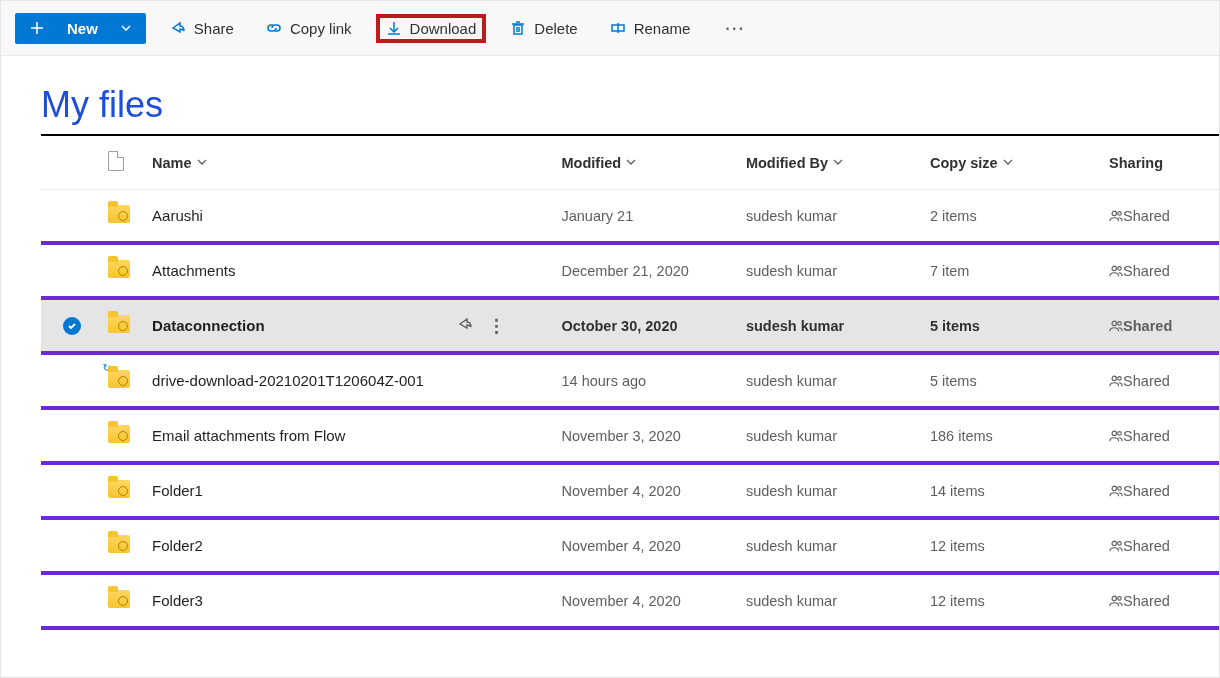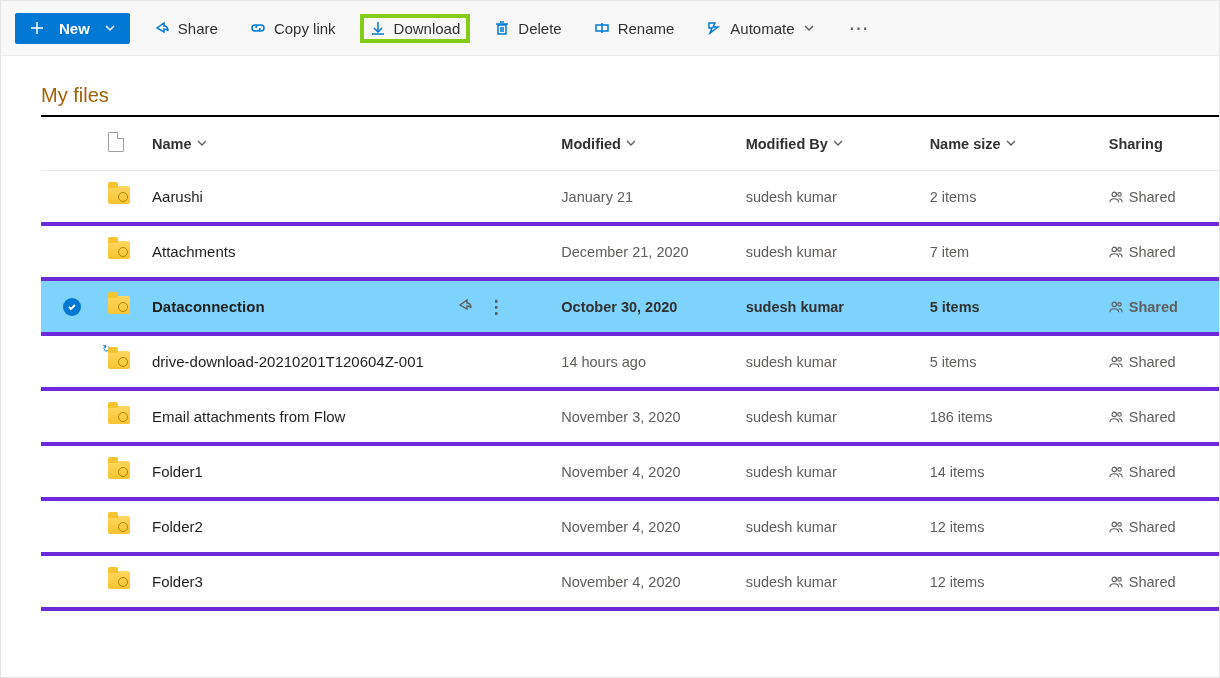--- a/index.html
+++ b/index.html
@@ -25,42 +25,42 @@
     display: flex;
     align-items: center;
     background: #0078d4;
     color: #fff;
     border: none;
     font-size: 15px;
     font-weight: 600;
     padding: 7px 14px;
     border-radius: 2px;
     cursor: pointer;
-    gap:14px;
+    gap:22px;
   }
   .tool-btn {
     display: flex;
     align-items: center;
     gap: 8px;
     font-size: 15px;
     color: #323130;
     cursor: pointer;
     padding: 6px 8px;
   }
   .tool-btn .ic { color:#0078d4; display:flex; align-items:center; }
   .highlight-box {
-    border: 4px solid #84cc16;
+    border: 4px solid #b91c1c;
     padding: 2px 6px;
   }
   .more-btn { font-size:20px; color:#605e5c; cursor:pointer; padding:6px 10px;}
   
   .page-title {
-    font-size: 20px;
+    font-size: 36px;
     font-weight:400;
-    color:#a16207;
+    color:#1d4ed8;
     padding: 28px 40px 8px;
   }
   
   .table {
     width: calc(100% - 40px);
     margin-left: 40px;
     border-collapse: collapse;
   }
   .table th, .table td {
     text-align: left;
@@ -92,29 +92,29 @@
     display:inline-block;
   }
   .folder-ic::before{
     content:"";position:absolute;top:-4px;left:0;width:10px;height:6px;
     background:#F6C42F;border-radius:2px 2px 0 0;
   }
   .folder-ic::after{
     content:"";position:absolute;right:2px;bottom:2px;width:8px;height:8px;
     border:1px solid #B48200;border-radius:50%;
   }
-  tr.selected { background:#7dd3fc; }
+  tr.selected { background:#e5e5e5; }
   tr.selected td { font-weight:600; color:#323130; }
   .check-circle{
     width:18px;height:18px;border-radius:50%;
     background:#0078d4;display:flex;align-items:center;justify-content:center;
     margin-left:14px;
   }
   .row-actions{ display:flex; gap:14px; align-items:center; color:#605e5c;}
-  .sharing-cell{ display:flex; align-items:center; gap:6px; color:#605e5c;}
+  .sharing-cell{ display:flex; align-items:center; color:#605e5c;}
   .icon-svg { width:16px; height:16px; stroke:#0078d4; fill:none; stroke-width:1.5; }
   .name-wrap{ display:flex; align-items:center; justify-content:space-between; padding-right:40px;}
   .sync-badge{ position:absolute; font-size:10px; color:#0078d4; margin-left:-6px; margin-top:-8px;}
   .doc-ic{
     width:16px;height:20px;border:1px solid #a19f9d;border-radius:1px;display:inline-block;
     position:relative;
   }
   .doc-ic::after{ content:"";position:absolute;top:-1px;right:-1px;width:6px;height:6px;border-left:1px solid #a19f9d;border-bottom:1px solid #a19f9d;background:#fff;}
 </style>
 </head>
@@ -179,31 +179,20 @@
   <div class="tool-btn">
     <span class="ic">
         <svg class="icon-svg" viewBox="0 0 16 16">
           <rect x="2" y="5" width="12" height="6"></rect>
           <line x1="8" y1="3" x2="8" y2="13"></line>
         </svg>
       </span>
     <span>Rename</span>
   </div>
 
-  <div class="tool-btn">
-    <span class="ic">
-        <svg class="icon-svg" viewBox="0 0 16 16">
-          <path d="M3 3h6l-2 4h5l-8 6 2-5H3z"></path>
-        </svg>
-      </span>
-    <span>Automate</span>
-    <svg viewBox="0 0 12 12" width="12" height="12" style="stroke:#605e5c;fill:none;stroke-width:1.5">
-        <polyline points="2,4 6,8 10,4"></polyline>
-      </svg>
-  </div>
 
   <div class="more-btn">⋯</div>
 </div>
 
 <h1 class="page-title">My files</h1>
 
 <table class="table">
   <thead>
     <tr>
       <th class="col-sel"></th>
@@ -216,21 +205,21 @@
       <th class="col-mod"><span>Modified</span><span class="chev">
             <svg width="12" height="12" viewBox="0 0 12 12" style="stroke:#605e5c;fill:none;stroke-width:1.3">
               <polyline points="2,4 6,8 10,4"></polyline>
             </svg>
           </span></th>
       <th class="col-by"><span>Modified By</span><span class="chev">
             <svg width="12" height="12" viewBox="0 0 12 12" style="stroke:#605e5c;fill:none;stroke-width:1.3">
               <polyline points="2,4 6,8 10,4"></polyline>
             </svg>
           </span></th>
-      <th class="col-size"><span>Name size</span><span class="chev">
+      <th class="col-size"><span>Copy size</span><span class="chev">
             <svg width="12" height="12" viewBox="0 0 12 12" style="stroke:#605e5c;fill:none;stroke-width:1.3">
               <polyline points="2,4 6,8 10,4"></polyline>
             </svg>
           </span></th>
       <th class="col-shar"><span>Sharing</span></th>
     </tr>
   </thead>
   <tbody id="tbody">
       <tr>
         <td class="col-sel"></td>

